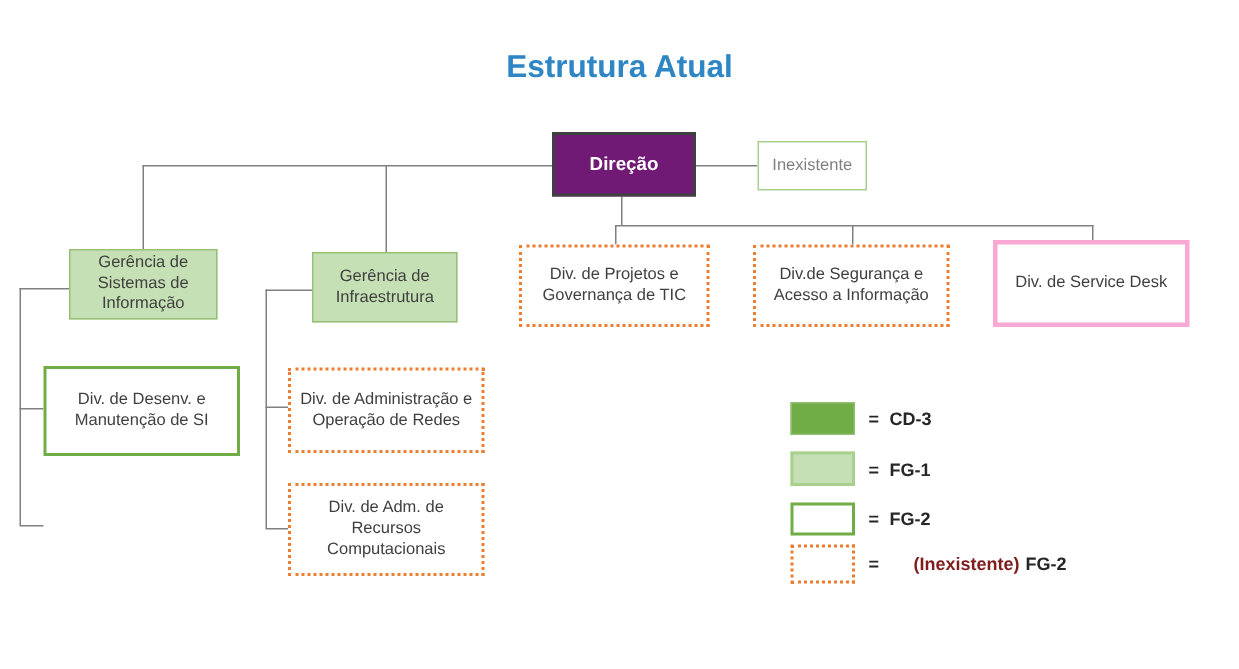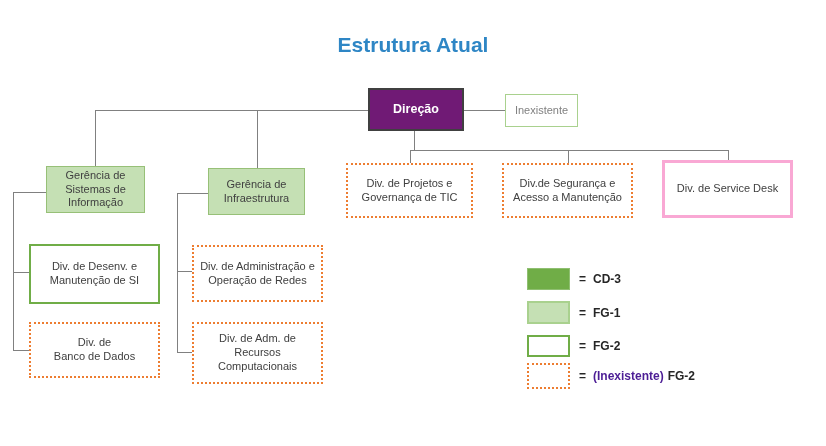--- a/index.html
+++ b/index.html
@@ -34,21 +34,21 @@
   .legend-row{
     position:absolute;display:flex;align-items:center;
     font-size:12px;font-weight:bold;color:#262626;
   }
   .swatch{box-sizing:border-box;display:inline-block;margin-right:9px;}
   .sw-cd3{width:43px;height:22px;background:#70AD47;border:1px solid #8fbf71;}
   .sw-fg1{width:43px;height:23px;background:#C5E0B4;border:2px solid #A9D18E;}
   .sw-fg2{width:43px;height:22px;background:#ffffff;border:2px solid #70AD47;}
   .sw-inex{width:43px;height:26px;background:#ffffff;border:2px dotted #ED7D31;}
   .eq{margin-right:7px;}
-  .red{color:#4c1d95;margin-right:4px;}
+  .red{color:#7f1d1d;margin-right:4px;margin-left:16px;}
 </style>
 </head>
 <body>
 
 <div id="stage">
 
   <div class="title">Estrutura Atual</div>
 
   <div class="conn" style="left:95px;top:110px;width:273px;height:1px;"></div>
   <div class="conn" style="left:95px;top:110px;width:1px;height:56px;"></div>
@@ -76,29 +76,27 @@
 Sistemas de
 Informação</div>
 
   <div class="node fg1" style="left:208px;top:168px;width:97px;height:47px;">Gerência de
 Infraestrutura</div>
 
   <div class="node inex" style="left:346px;top:163px;width:127px;height:55px;">Div. de Projetos e
 Governança de TIC</div>
 
   <div class="node inex" style="left:502px;top:163px;width:131px;height:55px;">Div.de Segurança e
-Acesso a Manutenção</div>
+Acesso a Informação</div>
 
   <div class="node fg2-thick" style="left:662px;top:160px;width:131px;height:58px;">Div. de Service Desk</div>
 
   <div class="node fg2" style="left:29px;top:244px;width:131px;height:60px;">Div. de Desenv. e
 Manutenção de SI</div>
 
-  <div class="node inex" style="left:29px;top:322px;width:131px;height:56px;">Div. de
-Banco de Dados</div>
 
   <div class="node inex" style="left:192px;top:322px;width:131px;height:62px;">Div. de Adm. de
 Recursos
 Computacionais</div>
 
   <div class="node inex" style="left:192px;top:245px;width:131px;height:57px;">Div. de Administração e
 Operação de Redes</div>
 
   <div class="legend-row" style="left:527px;top:268px;height:22px;">
     <span class="swatch sw-cd3"></span>

